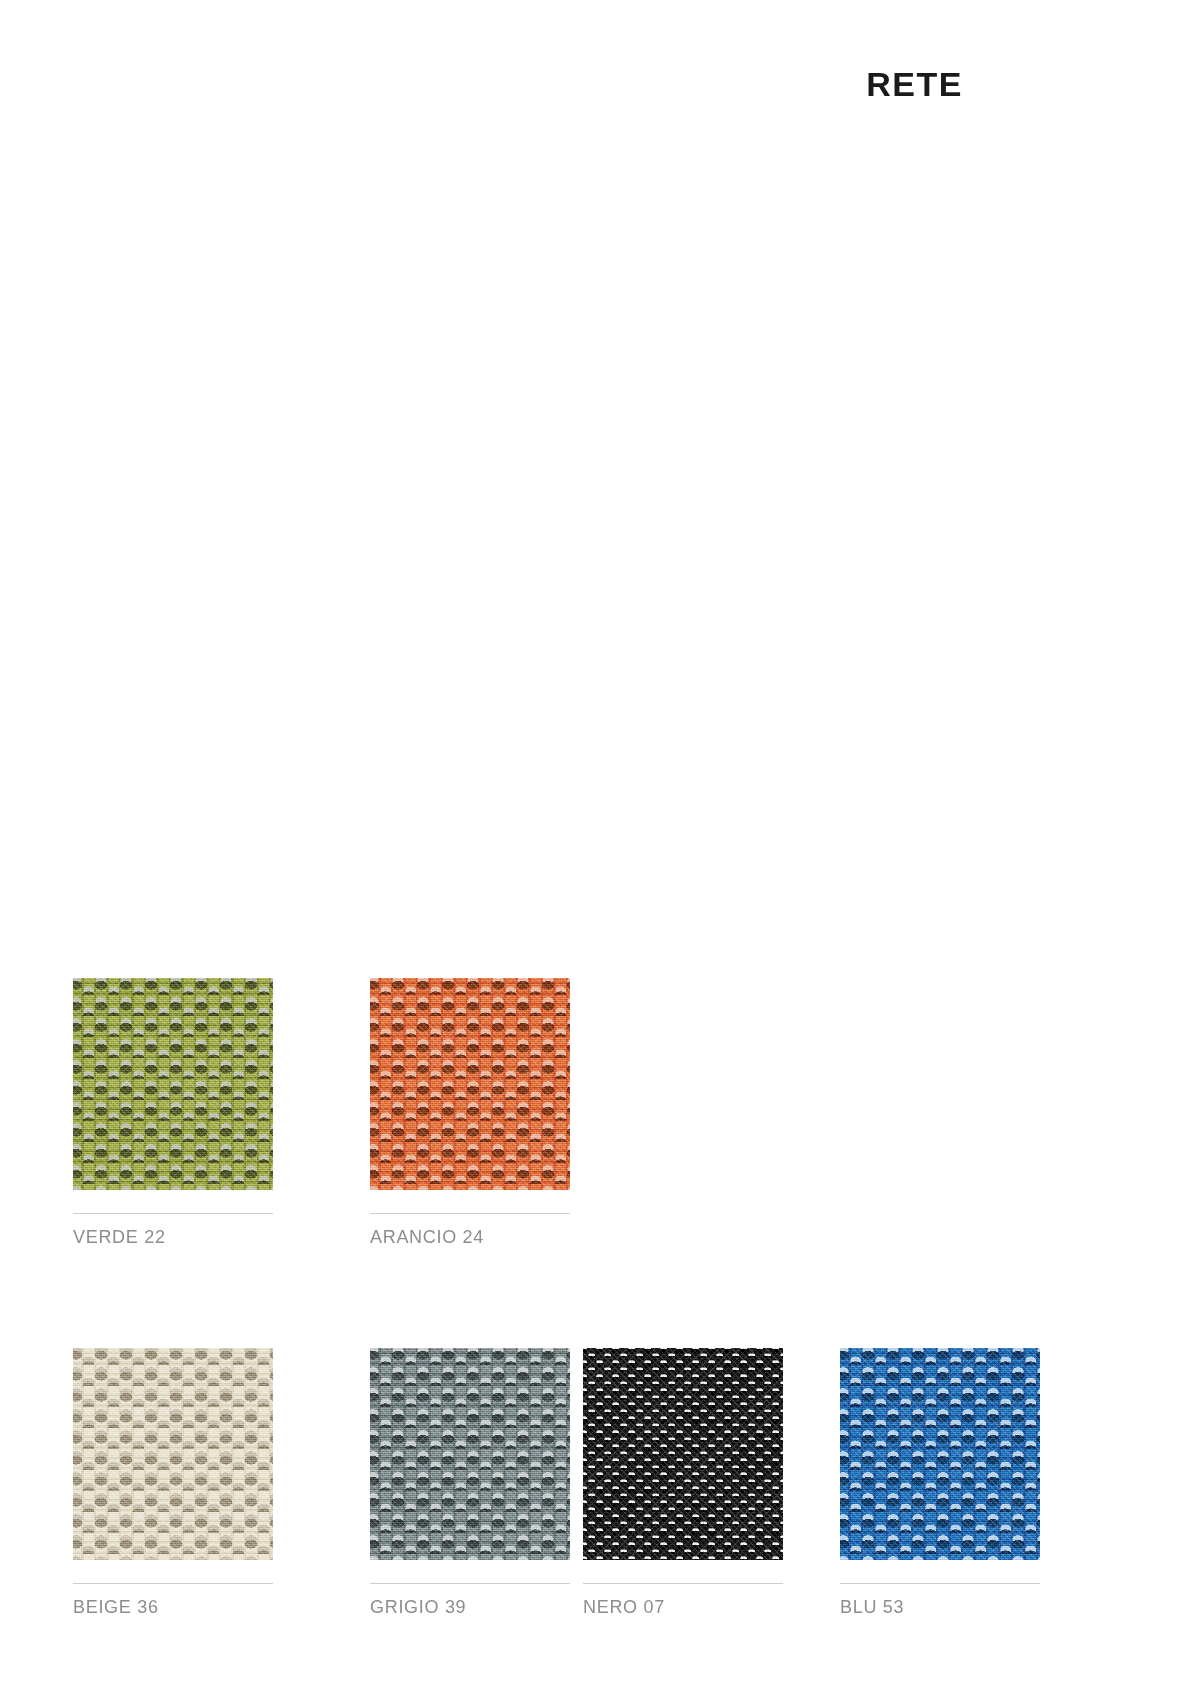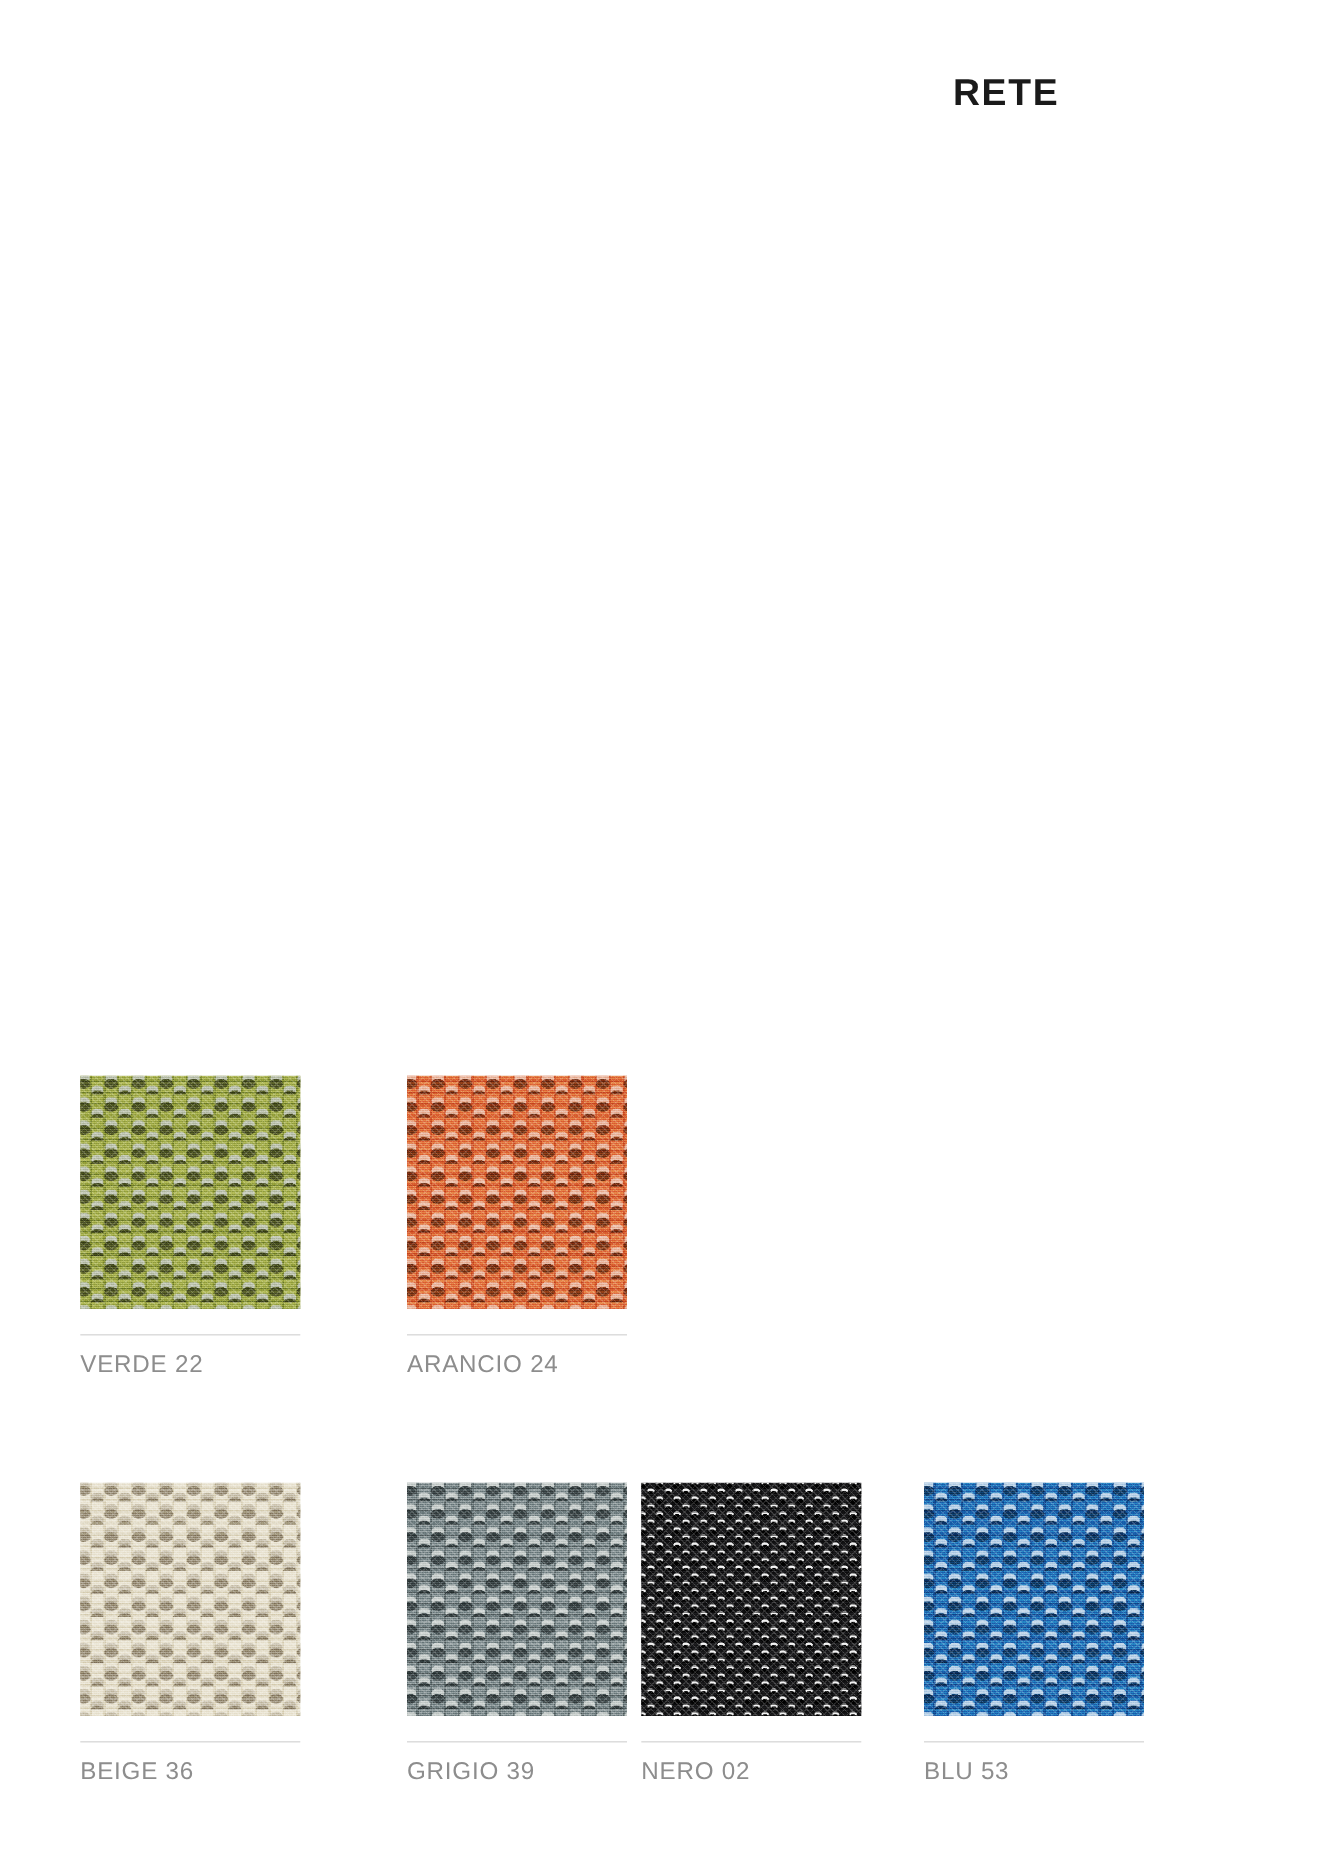--- a/index.html
+++ b/index.html
@@ -99,21 +99,21 @@
 
   .swatch-caption-rule {
     margin-top: 23px;
     width: 200px;
     height: 1px;
     background: #cfcfcf;
   }
   .swatch-caption {
     margin-top: 13px;
     font-family: "Liberation Sans", sans-serif;
-    font-size: 22px;
+    font-size: 18px;
     letter-spacing: 0.7px;
     color: #8d8d8d;
     font-weight: 400;
     white-space: nowrap;
   }
 </style>
 </head>
 <body>
 
 <header class="page-header">
@@ -183,21 +183,21 @@
     <div class="swatch-cell col-2">
       <div class="swatch-chip" id="chip-1-2" style="background-color: rgb(24, 24, 26);">
         <div class="mesh">
           <div class="holes" style="background-image: radial-gradient(5.75px 4px at 4.48px 6.95px, rgb(0, 0, 0) 0%, rgb(0, 0, 0) 58%, transparent 62%), radial-gradient(5.25px 3.6px at 4.48px 4.2px, rgb(242, 242, 242) 0%, rgb(242, 242, 242) 60%, transparent 64%), radial-gradient(5.75px 4px at 12.48px 13.95px, rgb(0, 0, 0) 0%, rgb(0, 0, 0) 58%, transparent 62%), radial-gradient(5.25px 3.6px at 12.48px 11.2px, rgb(242, 242, 242) 0%, rgb(242, 242, 242) 60%, transparent 64%); background-size: 16px 14px, 16px 14px, 16px 14px, 16px 14px; background-repeat: repeat;"></div>
             <div class="weave" style="background-image: repeating-linear-gradient(90deg, rgb(13, 13, 15) 0px, rgb(13, 13, 15) 2px, transparent 2px, transparent 8px), repeating-linear-gradient(0deg, rgb(13, 13, 15) 0px, rgb(13, 13, 15) 2px, transparent 2px, transparent 7px);"></div>
             <div class="weave2" style="background-image: repeating-linear-gradient(45deg, rgba(255, 255, 255, 0.9) 0px, rgba(255, 255, 255, 0.9) 1px, transparent 1px, transparent 4px), repeating-linear-gradient(-45deg, rgba(255, 255, 255, 0.7) 0px, rgba(255, 255, 255, 0.7) 1px, transparent 1px, transparent 5px);"></div>
             <div class="grain" style="background-image: repeating-linear-gradient(0deg, rgba(0, 0, 0, 0.55) 0px, rgba(0, 0, 0, 0.55) 1px, rgba(255, 255, 255, 0.55) 1px, rgba(255, 255, 255, 0.55) 2px), repeating-linear-gradient(90deg, rgba(0, 0, 0, 0.35) 0px, rgba(0, 0, 0, 0.35) 1px, rgba(255, 255, 255, 0.35) 1px, rgba(255, 255, 255, 0.35) 2px);"></div>
         </div>
       </div>
       <div class="swatch-caption-rule"></div>
-      <div class="swatch-caption">NERO 02</div>
+      <div class="swatch-caption">NERO 07</div>
     </div>
 
     <div class="swatch-cell col-3">
       <div class="swatch-chip" id="chip-1-3" style="background-color: rgb(31, 113, 184);">
         <div class="mesh">
           <div class="holes" style="background-image: radial-gradient(10.35px 7.2px at 7px 11.25px, rgb(12, 58, 102) 0%, rgb(12, 58, 102) 58%, transparent 62%), radial-gradient(9.45px 6.48px at 7px 6.3px, rgb(182, 207, 230) 0%, rgb(182, 207, 230) 60%, transparent 64%), radial-gradient(10.35px 7.2px at 19.5px 21.75px, rgb(12, 58, 102) 0%, rgb(12, 58, 102) 58%, transparent 62%), radial-gradient(9.45px 6.48px at 19.5px 16.8px, rgb(182, 207, 230) 0%, rgb(182, 207, 230) 60%, transparent 64%); background-size: 25px 21px, 25px 21px, 25px 21px, 25px 21px; background-repeat: repeat;"></div>
             <div class="weave" style="background-image: repeating-linear-gradient(90deg, rgb(26, 99, 164) 0px, rgb(26, 99, 164) 2px, transparent 2px, transparent 12.5px), repeating-linear-gradient(0deg, rgb(26, 99, 164) 0px, rgb(26, 99, 164) 2px, transparent 2px, transparent 10.5px);"></div>
             <div class="weave2" style="background-image: repeating-linear-gradient(45deg, rgba(255, 255, 255, 0.9) 0px, rgba(255, 255, 255, 0.9) 1px, transparent 1px, transparent 4px), repeating-linear-gradient(-45deg, rgba(255, 255, 255, 0.7) 0px, rgba(255, 255, 255, 0.7) 1px, transparent 1px, transparent 5px);"></div>
             <div class="grain" style="background-image: repeating-linear-gradient(0deg, rgba(0, 0, 0, 0.55) 0px, rgba(0, 0, 0, 0.55) 1px, rgba(255, 255, 255, 0.55) 1px, rgba(255, 255, 255, 0.55) 2px), repeating-linear-gradient(90deg, rgba(0, 0, 0, 0.35) 0px, rgba(0, 0, 0, 0.35) 1px, rgba(255, 255, 255, 0.35) 1px, rgba(255, 255, 255, 0.35) 2px);"></div>
         </div>

